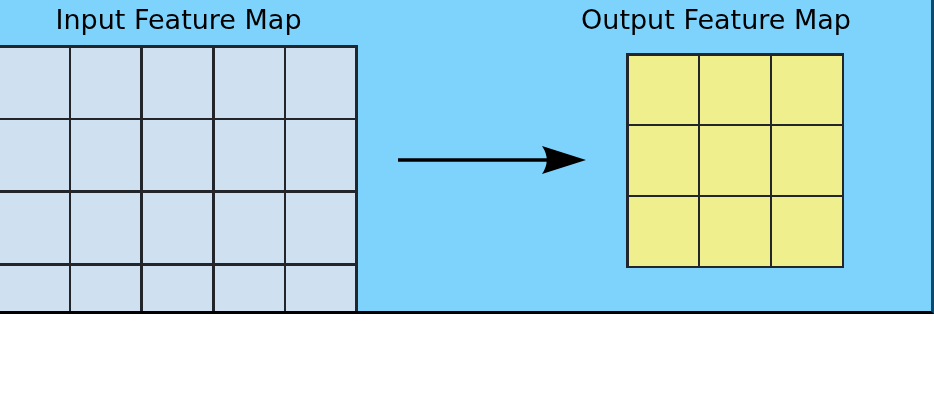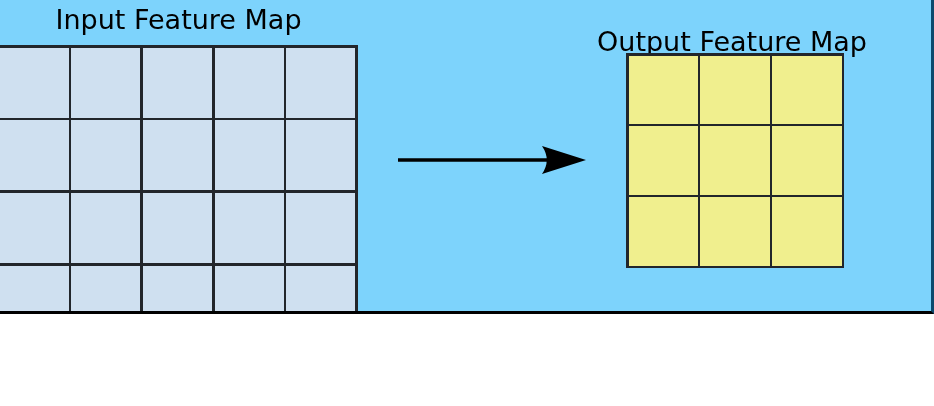--- a/index.html
+++ b/index.html
@@ -21,21 +21,21 @@
   .map-title {
     position: absolute;
     top: 2px;
     font-size: 27px;
     line-height: 36px;
     color: #000000;
     text-align: center;
     white-space: nowrap;
   }
   #input-title  { left: 0px;   width: 357px; }
-  #output-title { left: 572px; width: 320px; margin-top: 22px; }
+  #output-title { left: 556px; width: 320px; }
   .grid {
     position: absolute;
     display: grid;
     box-sizing: border-box;
     padding: 2.5px;
     gap: 2.5px;
   }
   #input-grid {
     left: -3px;
     top: 45px;

